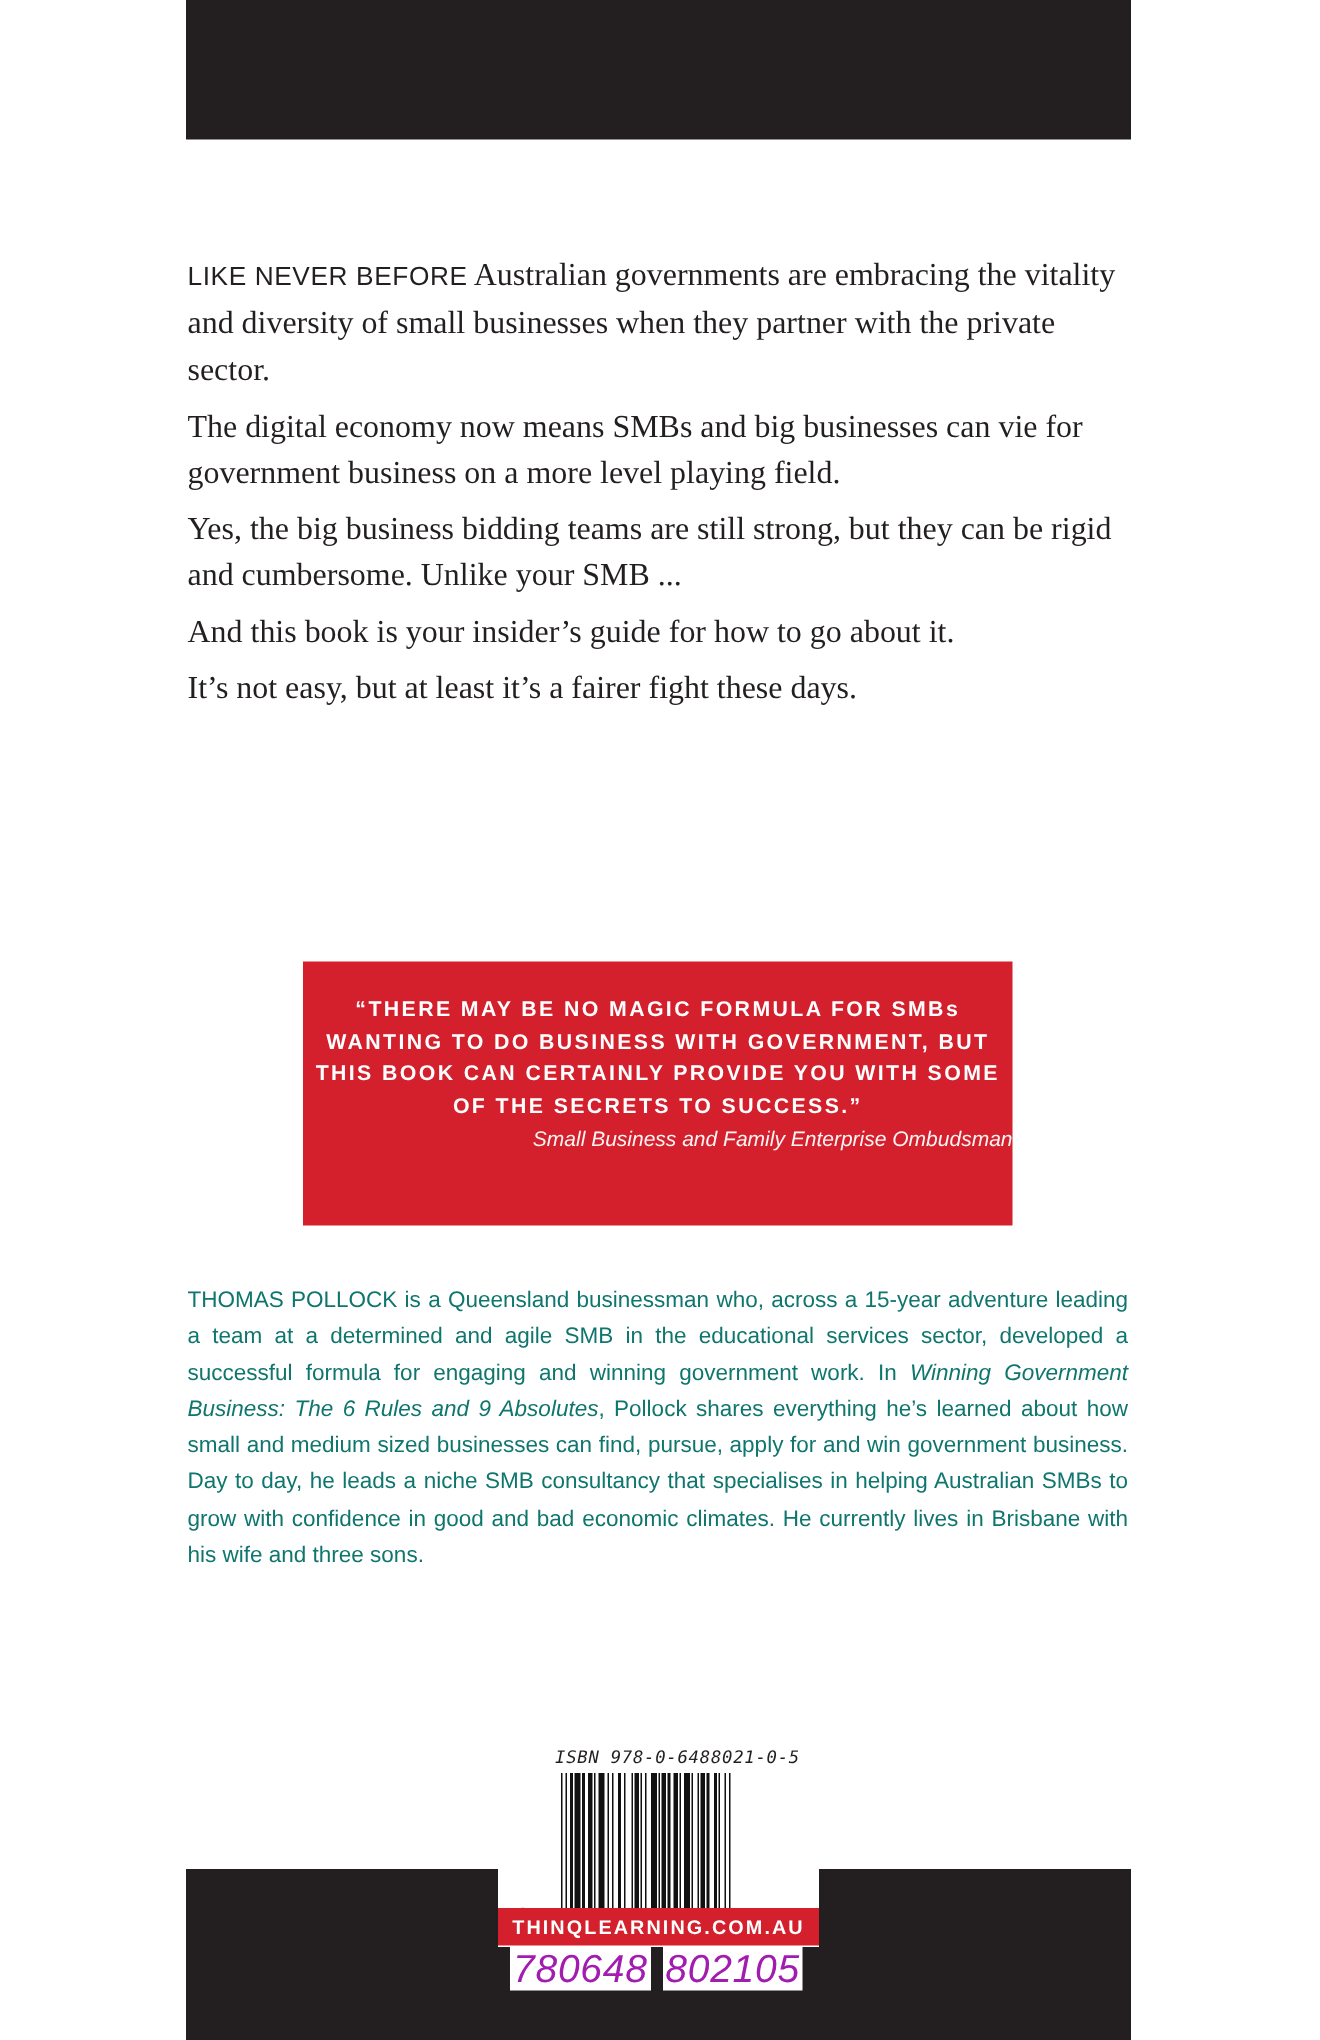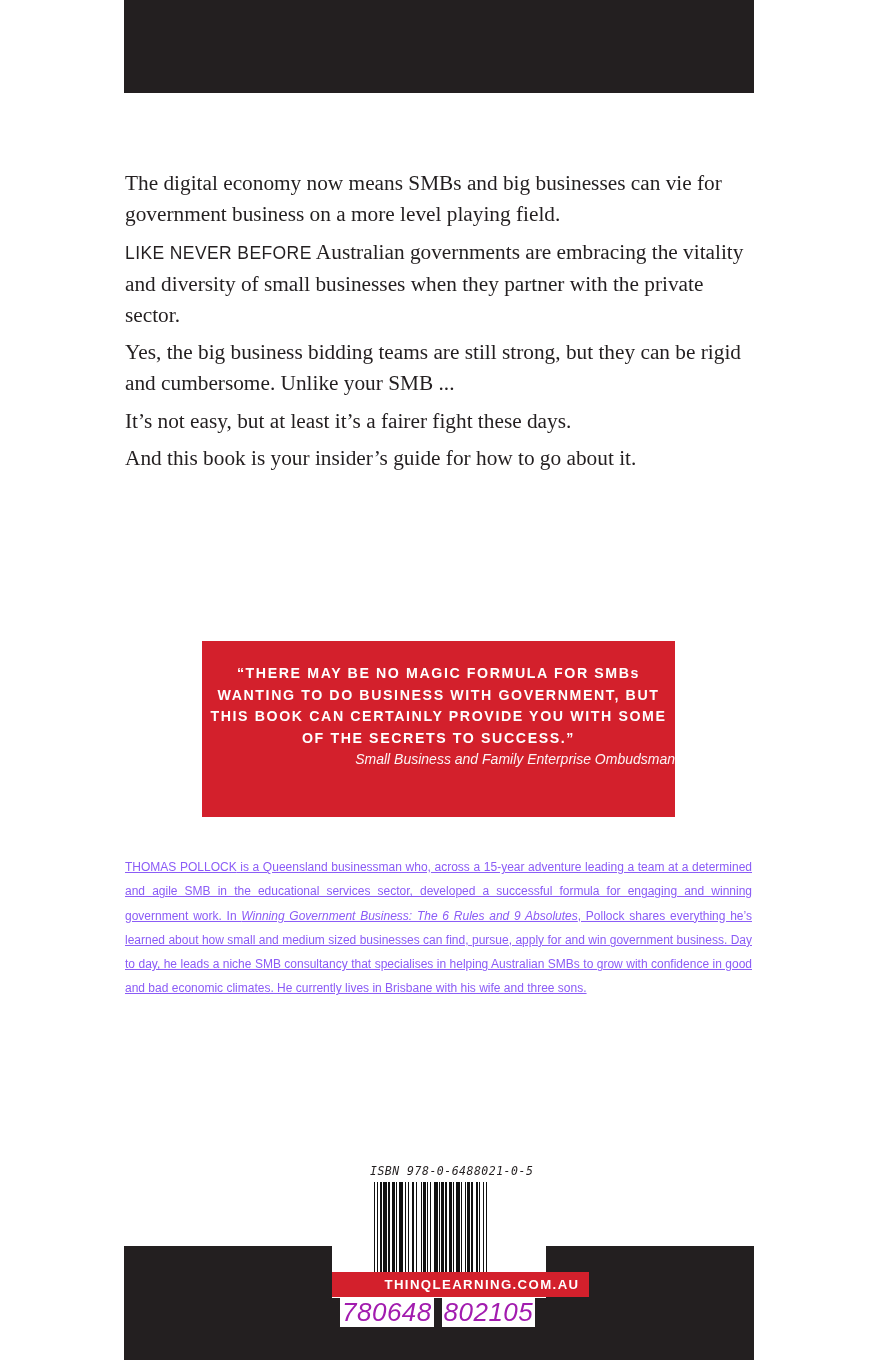--- a/index.html
+++ b/index.html
@@ -10,46 +10,46 @@
     font-family:"Liberation Serif", "DejaVu Serif", serif; font-size:21.3px; line-height:31px; color:#231f20; }
   .blurb p { margin:0 0 6.5px 0; }
   .blurb .lead { font-family:"Liberation Sans", "DejaVu Sans", sans-serif; font-size:17.5px; letter-spacing:0.4px; }
   .blurb .book { font-style:italic; font-weight:bold; }
   .quote-box { position:absolute; left:202px; top:641px; width:473px; height:176px; background:#d3202c; color:#ffffff;
     text-align:center; font-family:"Liberation Sans", "DejaVu Sans", sans-serif; }
   .quote-text { margin-top:22px; font-weight:bold; font-size:14.2px; line-height:21.5px; letter-spacing:1.6px; }
   .quote-author { margin-top:8px; font-size:14px; font-weight:bold; }
   .quote-role { margin-top:2px; font-size:14px; font-style:italic; opacity:0.95;text-align:right; }
   .bio { position:absolute; left:125px; top:855px; width:627px;
-    font-family:"Liberation Sans", "DejaVu Sans", sans-serif; font-size:12px; line-height:24.3px; color:#8b5cf6; text-align:justify;text-decoration:underline; }
+    font-family:"Liberation Sans", "DejaVu Sans", sans-serif; font-size:15px; line-height:24.3px; color:#0f766e; text-align:justify; }
   .bio .book { font-style:italic; }
   .barcode-box { position:absolute; left:332px; top:1156px; width:214px; height:142px; background:#ffffff;font-style:italic; }
   .isbn-label { position:absolute; left:38px; top:8px; font-family:"DejaVu Sans Mono", monospace; font-size:11.5px; letter-spacing:0.5px; color:#231f20; }
   .bars { position:absolute; left:42px; top:26px; width:156px; height:100px; display:flex; align-items:stretch; }
   .bars span { display:block; background:#111; }
   .bars span.gap { background:transparent; }
   .barcode-digits { position:absolute; left:8px; top:110px; width:200px; font-family:"Liberation Sans", "DejaVu Sans", sans-serif;
     font-size:26px; color:#a21caf; letter-spacing:0.5px; background:transparent; }
   .barcode-digits .first { display:inline-block; width:26px; }
   .barcode-digits .grp { background:#fff; padding:0 2px; }
   .web-band { position:absolute; left:332px; top:1272px; width:214px; height:25px; background:#d3202c; color:#ffffff;
     font-family:"Liberation Sans", "DejaVu Sans", sans-serif; font-weight:bold; font-size:13.2px; letter-spacing:1.4px;
-    text-align:center; line-height:25px;padding-left:43px; }
+    text-align:center; line-height:25px; }
 </style>
 </head>
 <body>
 
 <div class="band-top"></div>
 
 <div class="blurb">
+  <p><span class="lead">LIKE NEVER BEFORE</span><span> Australian governments are embracing the vitality and diversity of small businesses when they partner with the private sector.</span></p>
   <p>The digital economy now means SMBs and big businesses can vie for government business on a more level playing field.</p>
-  <p><span class="lead">LIKE NEVER BEFORE</span><span> Australian governments are embracing the vitality and diversity of small businesses when they partner with the private sector.</span></p>
   <p>Yes, the big business bidding teams are still strong, but they can be rigid and cumbersome. Unlike your SMB ...</p>
+  <p>And this book is your insider’s guide for how to go about it.</p>
   <p>It’s not easy, but at least it’s a fairer fight these days.</p>
-  <p>And this book is your insider’s guide for how to go about it.</p>
 </div>
 
 <div class="quote-box">
   <div class="quote-text">“THERE MAY BE NO MAGIC FORMULA FOR SMBs WANTING TO DO BUSINESS WITH GOVERNMENT, BUT THIS BOOK CAN CERTAINLY PROVIDE YOU WITH SOME OF THE SECRETS TO SUCCESS.”</div>
   <div class="quote-role">Small Business and Family Enterprise Ombudsman</div>
 </div>
 
 <div class="bio">
   <span>THOMAS POLLOCK</span><span> is a Queensland businessman who, across a 15-year adventure leading a team at a determined and agile SMB in the educational services sector, developed a successful formula for engaging and winning government work. In </span><span class="book">Winning Government Business: The 6 Rules and 9 Absolutes</span><span>, Pollock shares everything he’s learned about how small and medium sized businesses can find, pursue, apply for and win government business. Day to day, he leads a niche SMB consultancy that specialises in helping Australian SMBs to grow with confidence in good and bad economic climates. He currently lives in Brisbane with his wife and three sons.</span>
 </div>

